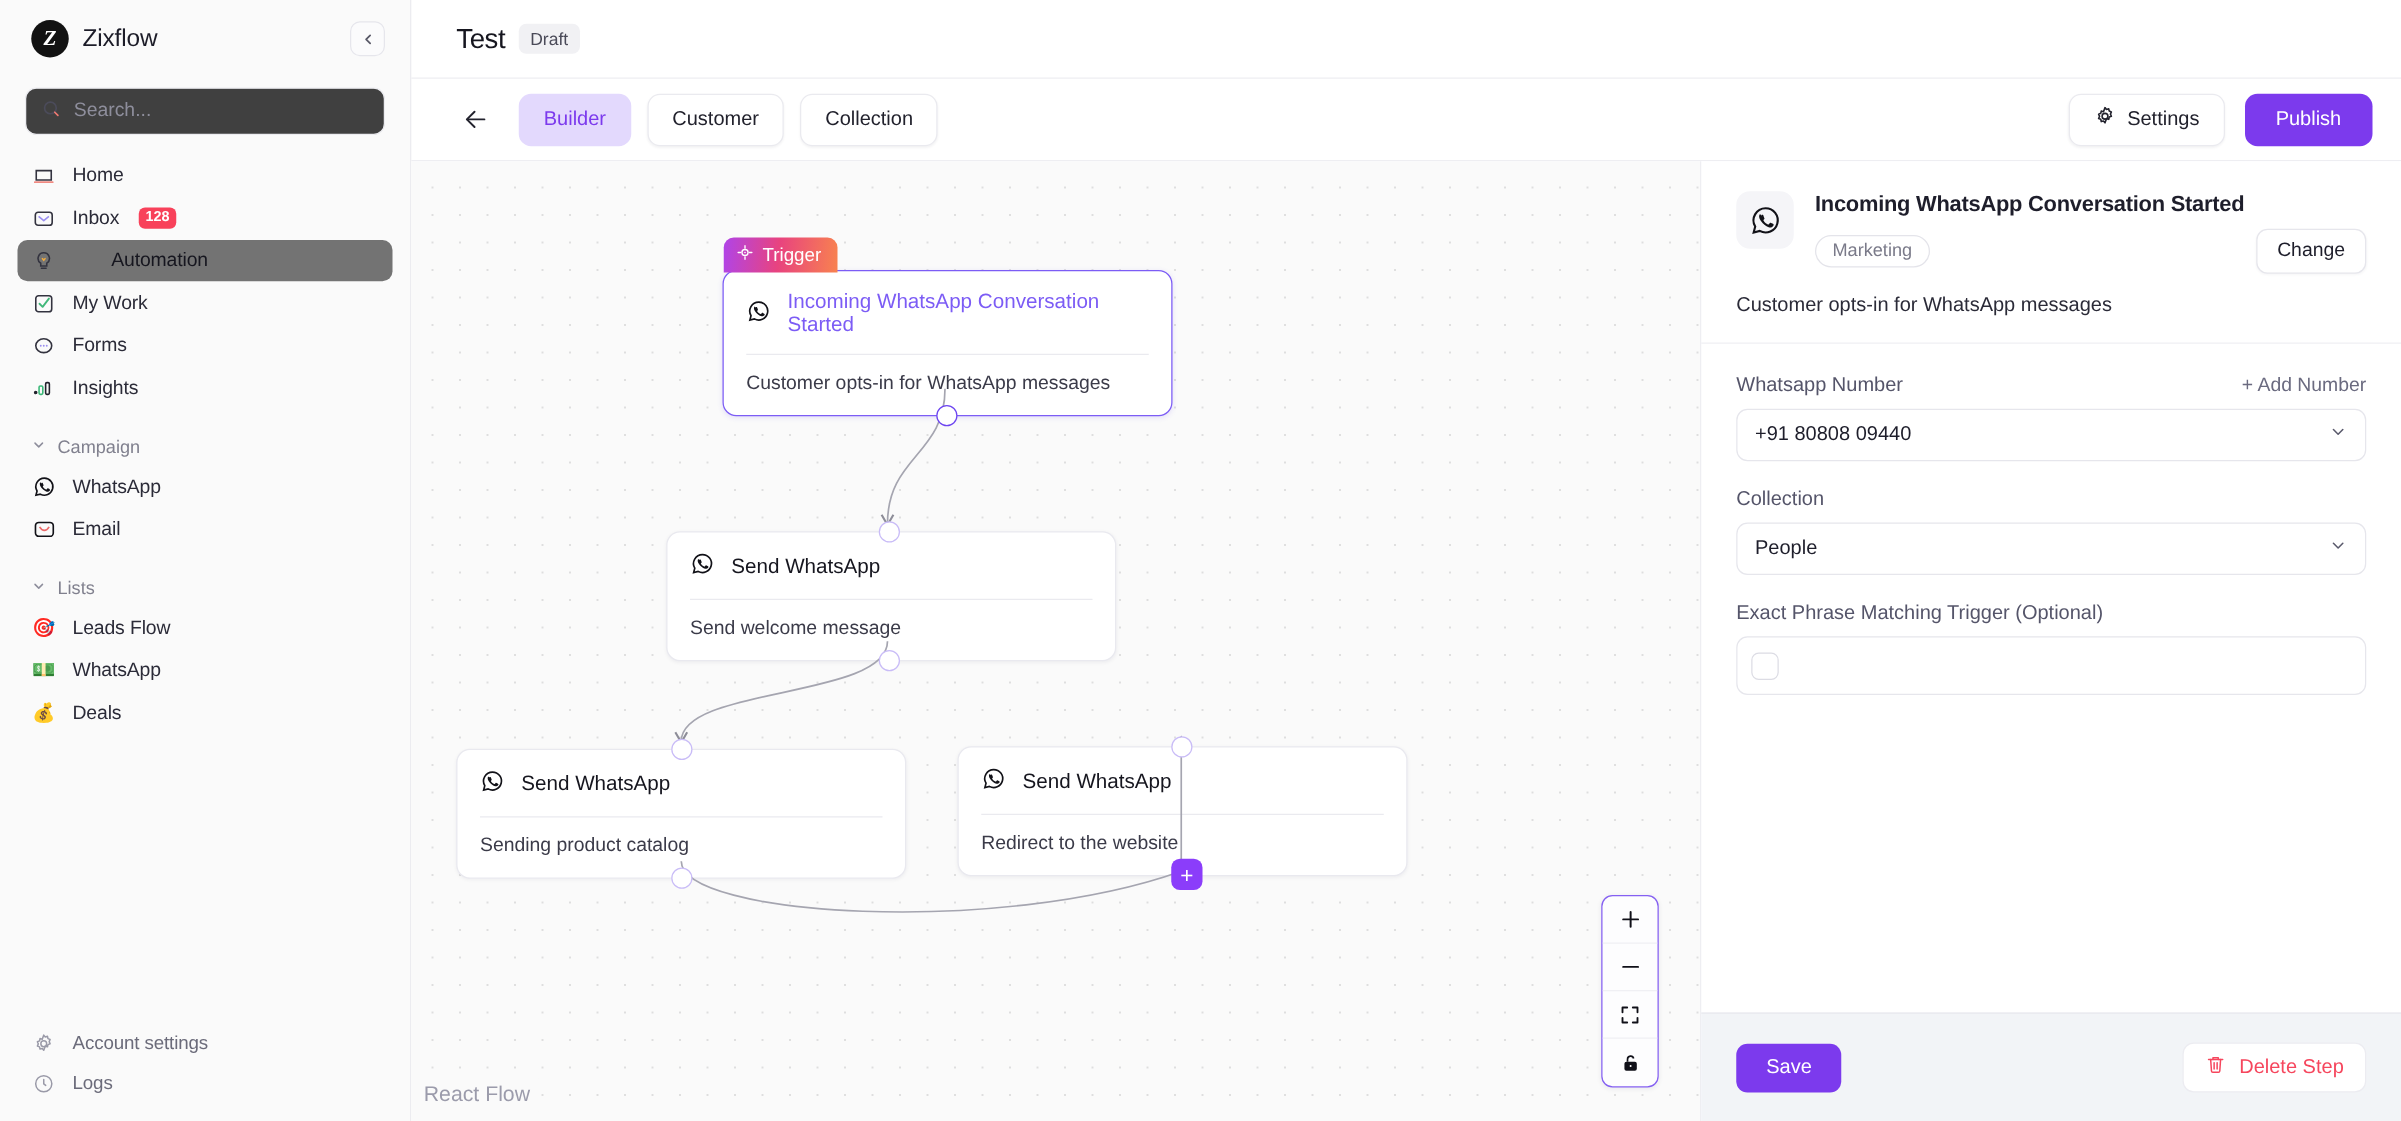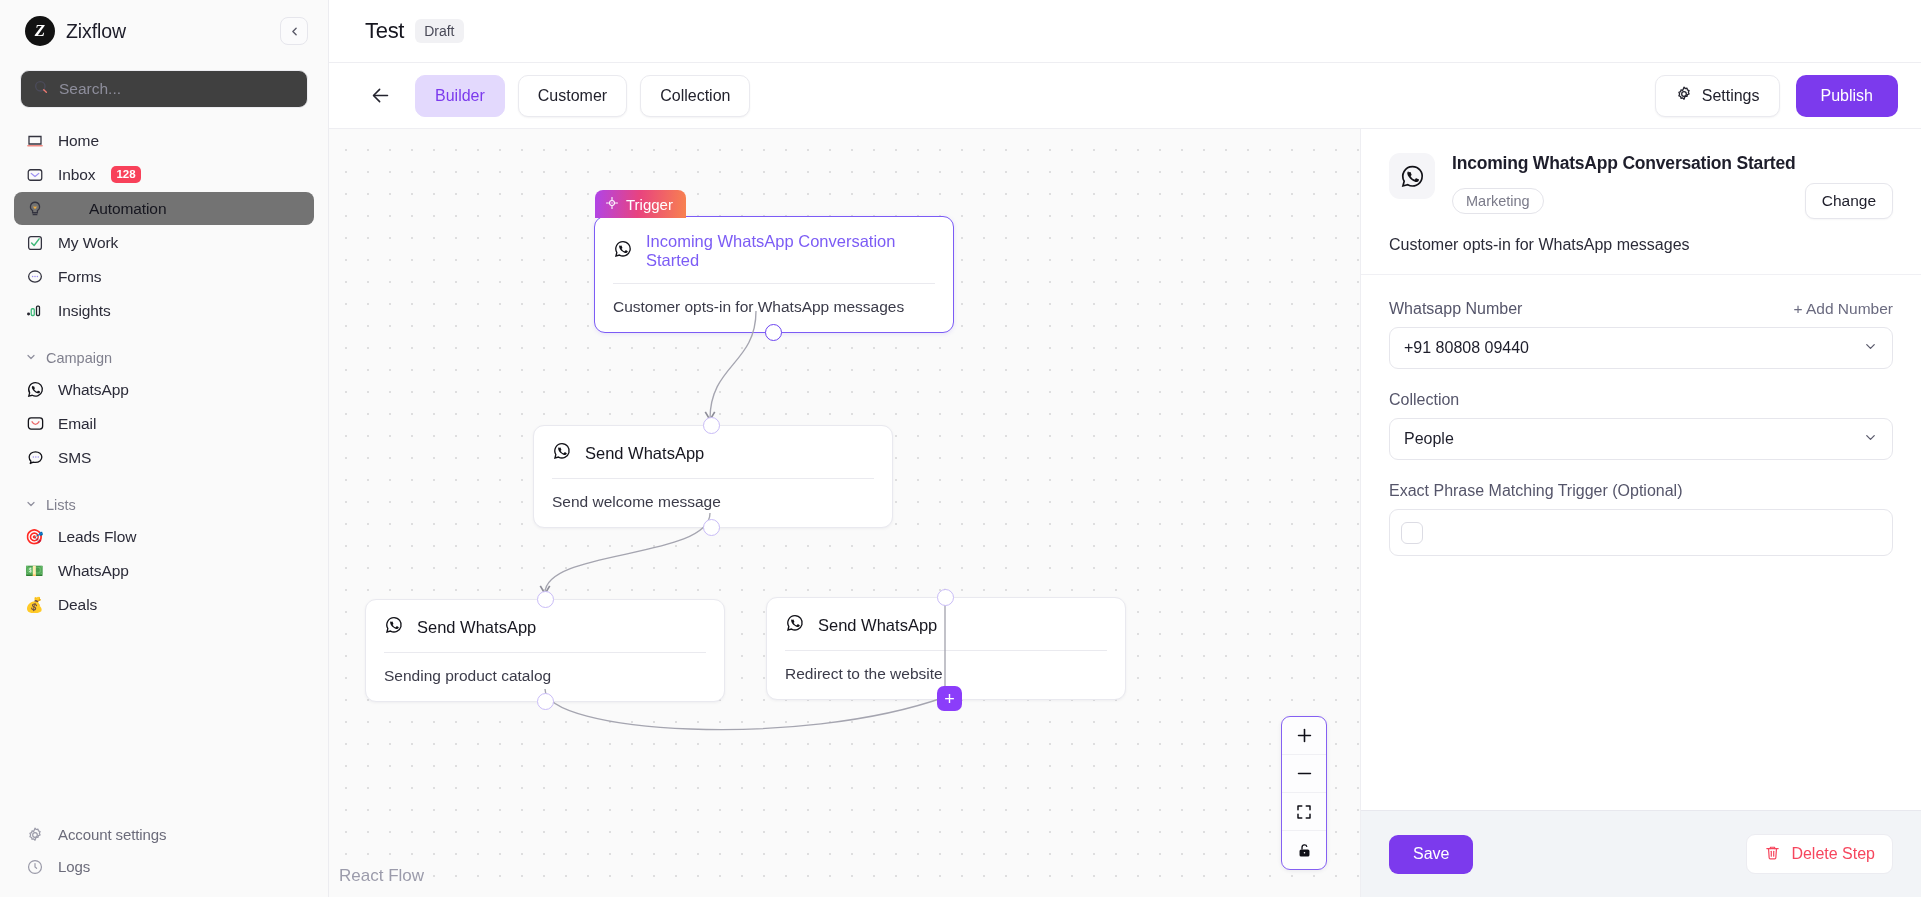--- a/index.html
+++ b/index.html
@@ -361,31 +361,20 @@
       <div class="nav-item">
         <span class="ico">
           <svg width="19" height="19" viewBox="0 0 24 24" fill="none" stroke="#121218" stroke-width="1.65" stroke-linejoin="round">
               <rect x="3" y="5" width="18" height="14" rx="3.4"></rect>
               <path d="M7.2 9.4c1.5 2.5 3.1 3.6 4.8 3.6s3.3-1.1 4.8-3.6" stroke="#ea6a6a"></path>
             </svg>
         </span>
         <span class="nav-label">Email</span>
       </div>
 
-      <div class="nav-item">
-        <span class="ico">
-          <svg width="19" height="19" viewBox="0 0 24 24" fill="none" stroke="#121218" stroke-width="1.65" stroke-linejoin="round">
-              <path d="M4 11.5c0-3.9 3.6-6.7 8-6.7s8 2.8 8 6.7-3.6 6.7-8 6.7c-1 0-2-.15-2.9-.42L5.4 19.6l.9-3A6.4 6.4 0 0 1 4 11.5z"></path>
-              <circle cx="9.3" cy="11.4" r=".95" fill="#9b8ff0" stroke="none"></circle>
-              <circle cx="12.4" cy="11.4" r=".95" fill="#9b8ff0" stroke="none"></circle>
-              <circle cx="15.5" cy="11.4" r=".95" fill="#9b8ff0" stroke="none"></circle>
-            </svg>
-        </span>
-        <span class="nav-label">SMS</span>
-      </div>
 
       <div class="group-head">
         <span>
           <svg width="12" height="12" viewBox="0 0 24 24" fill="none" stroke="#8e8e9c" stroke-width="2.4" stroke-linecap="round" stroke-linejoin="round">
               <polyline points="6 9 12 15 18 9"></polyline>
             </svg>
         </span>
         <span class="t">Lists</span>
       </div>
 
@@ -470,21 +459,21 @@
             </marker>
           </defs>
 
           <path d="M427,182 C427,235 381,236 381,290" fill="none" stroke="#a5a5b0" stroke-width="1.35" marker-end="url(#ar)"></path>
 
           <path d="M381,384 C381,430 216,420 216,464" fill="none" stroke="#a5a5b0" stroke-width="1.35" marker-end="url(#ar)"></path>
 
           <path d="M216,560 C216,604 470,620 616,568 C616,568 616,566 616,462" fill="none" stroke="#a5a5b0" stroke-width="1.35" marker-end="url(#ar)"></path>
         </svg>
 
-        <div class="node selected" style="left:265px; top:87px; width:360px;">
+        <div class="node selected" style="left:249px; top:87px; width:360px;">
           <div class="trigger-chip">
             <span>
               <svg width="14" height="14" viewBox="0 0 24 24" fill="none" stroke="#fff" stroke-width="1.9" stroke-linecap="round">
                   <circle cx="12" cy="12" r="4.2"></circle>
                   <circle cx="12" cy="12" r="1.1" fill="#fff" stroke="none"></circle>
                   <line x1="12" y1="2.6" x2="12" y2="6"></line>
                   <line x1="12" y1="18" x2="12" y2="21.4"></line>
                   <line x1="2.6" y1="12" x2="6" y2="12"></line>
                   <line x1="18" y1="12" x2="21.4" y2="12"></line>
                 </svg>

